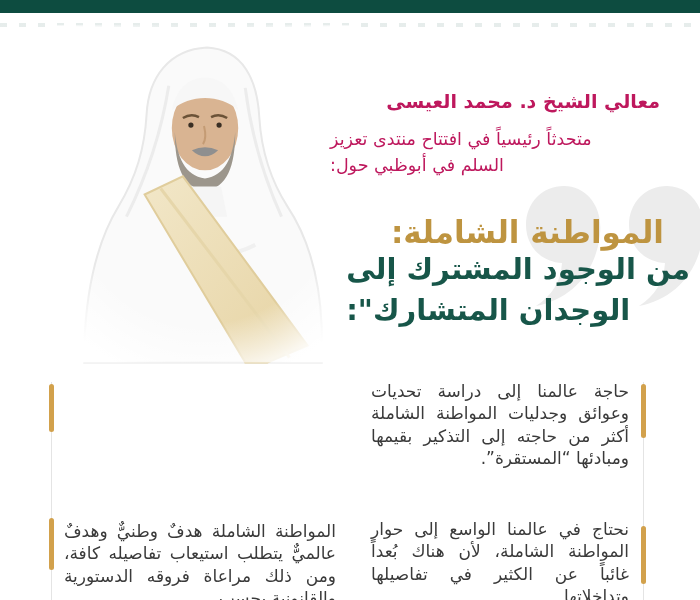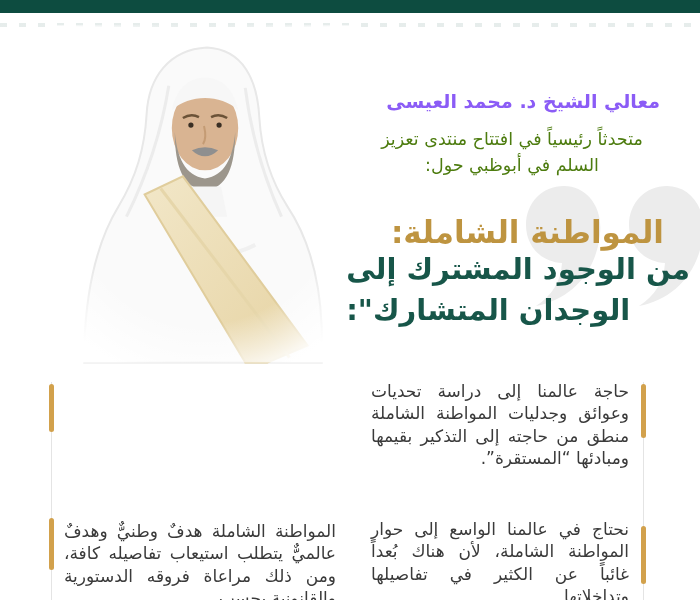--- a/index.html
+++ b/index.html
@@ -6,23 +6,23 @@
   .canvas{position:relative;width:700px;height:600px;background:#ffffff;overflow:hidden;
           font-family:"DejaVu Sans", sans-serif;}
 
   .topbar{position:absolute;top:0;left:0;width:700px;height:13px;background:#0D4C40;}
   .dotted-divider{position:absolute;top:23px;left:0;width:700px;height:4px;
     background-image:repeating-linear-gradient(to right, rgba(13,76,64,0.10) 0 7px, transparent 7px 19px);}
 
   .portrait-wrap{position:absolute;left:48px;top:24px;width:312px;height:340px;}
 
   .speaker-name{position:absolute;top:90px;right:40px;direction:rtl;white-space:nowrap;
-    font-size:19px;font-weight:bold;color:#8b5cf6;}
+    font-size:19px;font-weight:bold;color:#be185d;}
   .speaker-subtitle{position:absolute;top:126px;right:6px;width:364px;direction:rtl;
-    text-align:center;font-size:17.5px;color:#4d7c0f;line-height:1.5;}
+    text-align:left;font-size:17.5px;color:#be185d;line-height:1.5;}
 
   .quote-marks{position:absolute;top:186px;right:0;width:176px;height:128px;overflow:hidden;z-index:0;}
 
   .headline-kicker{position:absolute;top:214px;right:36px;direction:rtl;z-index:1;
     font-size:31px;font-weight:bold;color:#BE9440;white-space:nowrap;}
   .headline-title{position:absolute;top:249px;right:10px;direction:rtl;text-align:left;z-index:1;
     font-size:29px;font-weight:bold;color:#175649;line-height:1.4;}
 
   .cols{position:absolute;top:378px;left:0;width:700px;height:222px;overflow:hidden;}
   .col{position:absolute;top:0;height:240px;}
@@ -104,21 +104,21 @@
     <div>من الوجود المشترك إلى</div>
     <div>الوجدان المتشارك":</div>
   </div>
 
   <div class="cols">
 
     <div class="col col-right">
       <div class="rail"></div>
       <div class="accent-seg seg1"></div>
       <div class="accent-seg seg2"></div>
-      <p class="quote-p p1">حاجة عالمنا إلى دراسة تحديات وعوائق وجدليات المواطنة الشاملة منطق من حاجته إلى التذكير بقيمها ومبادئها “المستقرة”.</p>
+      <p class="quote-p p1">حاجة عالمنا إلى دراسة تحديات وعوائق وجدليات المواطنة الشاملة أكثر من حاجته إلى التذكير بقيمها ومبادئها “المستقرة”.</p>
       <p class="quote-p p2">نحتاج في عالمنا الواسع إلى حوار المواطنة الشاملة، لأن هناك بُعداً غائباً عن الكثير في تفاصيلها وتداخلاتها</p>
     </div>
 
     <div class="col col-left">
       <div class="rail"></div>
       <div class="accent-seg seg1"></div>
       <div class="accent-seg seg2"></div>
       <p class="quote-p p2">المواطنة الشاملة هدفٌ وطنيٌّ وهدفٌ عالميٌّ يتطلب استيعاب تفاصيله كافة، ومن ذلك مراعاة فروقه الدستورية والقانونية بحسب</p>
     </div>
 

